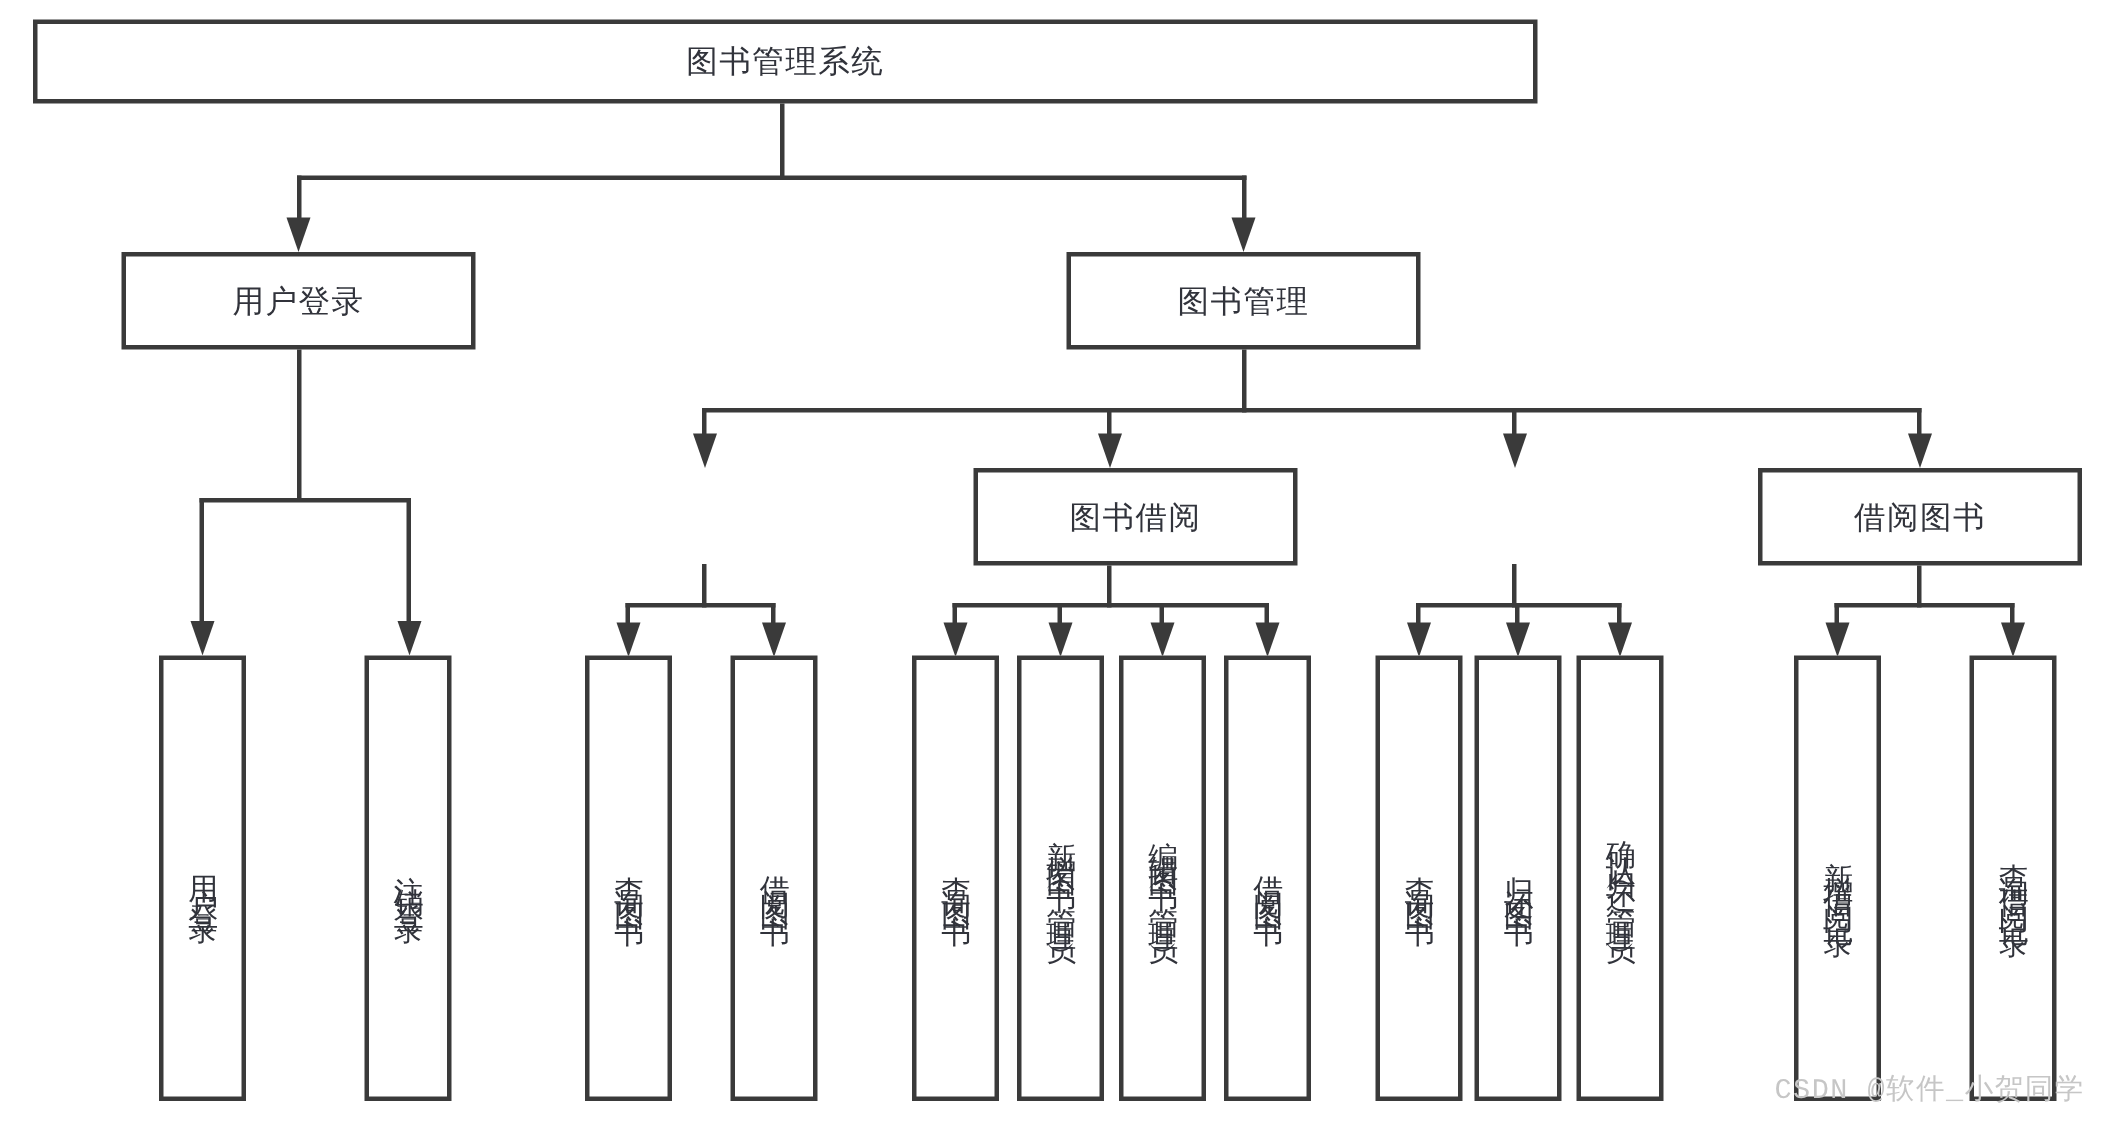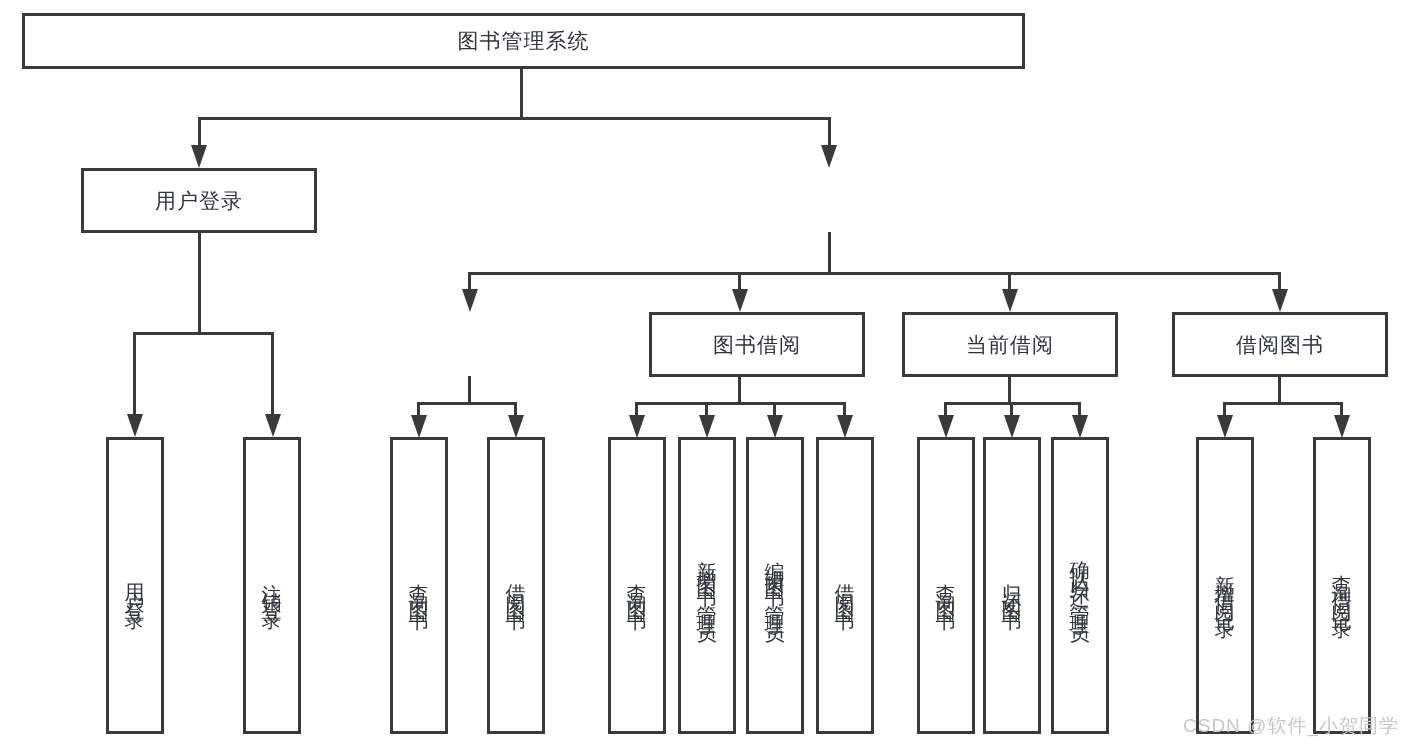--- a/index.html
+++ b/index.html
@@ -47,20 +47,21 @@
     border-top: 23px solid var(--line, #3a3a3a);
   }
   .watermark {
     position: absolute;
     left: 1183px;
     top: 713px;
     font-size: 19px;
     color: var(--watermark, #c6c6c6);
     white-space: nowrap;
     letter-spacing: 1px;
+    font-family: Liberation Mono, monospace;
   }
 </style>
 </head>
 <body>
 
 <div class="canvas">
 
   <div class="vl" style="left:520px;top:68px;height:50px"></div>
   <div class="hl" style="left:198px;top:117px;width:633px"></div>
   <div class="vl" style="left:198px;top:117px;height:33px"></div>
@@ -120,26 +121,26 @@
   <div class="ar" style="left:1217px;top:415px"></div>
   <div class="ar" style="left:1334px;top:415px"></div>
 
   <div class="box" style="left:22px;top:13px;width:1003px;height:56px">
     <span class="label">图书管理系统</span>
   </div>
 
   <div class="box l2" style="left:81px">
     <span class="label">用户登录</span>
   </div>
+  <div class="box l2" style="left:711px">
+    <span class="label">图书管理</span>
+  </div>
 
   <div class="box l3" style="left:649px">
     <span class="label">图书借阅</span>
-  </div>
-  <div class="box l3" style="left:902px">
-    <span class="label">当前借阅</span>
   </div>
   <div class="box l3" style="left:1172px">
     <span class="label">借阅图书</span>
   </div>
 
   <div class="box leaf" style="left:106px">
     <span class="vtext">用户登录</span>
   </div>
   <div class="box leaf" style="left:243px">
     <span class="vtext">注销登录</span>

